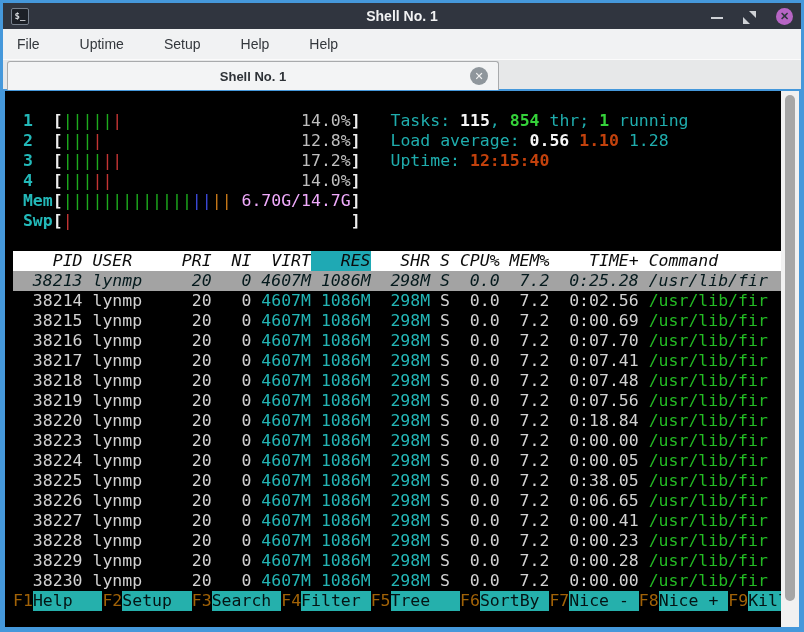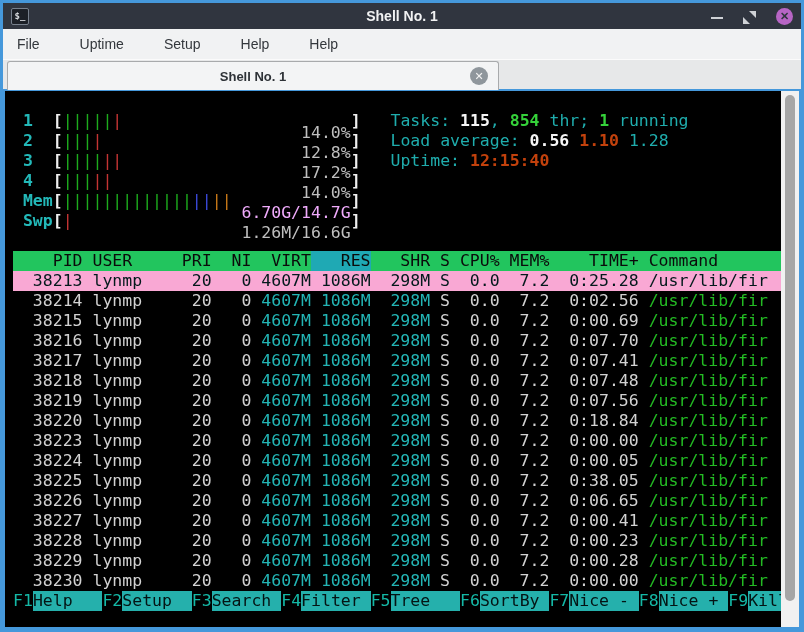--- a/index.html
+++ b/index.html
@@ -91,44 +91,44 @@
   .t-gray   { color:#bfbfbf; }
   .t-orange { color:#f0abfc; }
   .t-rowtext{ color:#d2d2d2; }
   .t-cyanval{ color:#23b5b5; }
   .t-green  { color:#23bb23; }
   .bracket  { color:#efefef; font-weight:bold; }
   
   .mlabel { display:inline-block; margin-left:1ch; width:3ch; color:#23b9b9; font-weight:bold; }
   .minner { display:inline-block; width:29ch; height:20px; position:relative; vertical-align:top; }
   .minner .bars { position:absolute; left:0; top:0; }
-  .minner .mval { position:absolute; right:0; top:12px; }
+  .minner .mval { position:absolute; right:0; top:0; }
   .bar.c-g { color:#1dab1d; } .bar.c-r { color:#c53434; }
   .bar.c-b { color:#3a49d6; } .bar.c-o { color:#c87818; }
   .infoblock { margin-left:3ch; }
   
   .f-pid  { display:inline-block; width:7ch;  text-align:right; }
   .f-user { display:inline-block; width:9ch;  text-align:left; margin-left:1ch; }
   .f-pri  { display:inline-block; width:3ch;  text-align:right; }
   .f-ni   { display:inline-block; width:4ch;  text-align:right; }
   .f-virt { display:inline-block; width:6ch;  text-align:right; }
   .f-res  { display:inline-block; width:6ch;  text-align:right; }
   .f-shr  { display:inline-block; width:6ch;  text-align:right; }
   .f-s    { display:inline-block; width:2ch;  text-align:right; }
   .f-cpu  { display:inline-block; width:5ch;  text-align:right; }
   .f-mem  { display:inline-block; width:5ch;  text-align:right; }
   .f-time { display:inline-block; width:9ch;  text-align:right; }
   .f-cmd  { margin-left:1ch; }
-  .thead { background:#22c55e; color:#0b0b0b; }
+  .thead { background:#ffffff; color:#0b0b0b;font-style:italic; }
   .thead span { color:#0b0b0b; }
   .thead .hdr-res { background:#1fa9b4; }
-  .prow.c-sel { background:#f9a8d4; }
+  .prow.c-sel { background:#a3a3a3;font-style:italic; }
   .prow.c-sel span { color:#04191c !important; }
   
-  .fbar .fkey-key { color:#14b8a6; }
+  .fbar .fkey-key { color:#a16207; }
   .fkey-label { display:inline-block; width:7ch; background:#25b0ac; color:#041414; }
 </style>
 </head>
 <body>
 
 <div class="window">
 
   <div class="titlebar">
     <div class="win-icon">$_</div>
     <div class="win-title">Shell No. 1</div>
@@ -168,21 +168,21 @@
       <pre><span class="mlabel">1</span><span class="bracket">[</span><span class="minner"><span class="bars"><span class="bar c-g">|</span><span class="bar c-g">|</span><span class="bar c-g">|</span><span class="bar c-g">|</span><span class="bar c-g">|</span><span class="bar c-r">|</span></span><span class="mval t-gray">14.0%</span></span><span class="bracket">]</span><span class="infoblock"><span class="t-cyan">Tasks: </span><span class="t-whiteb">115</span><span class="t-cyan">, </span><span class="t-greenb">854</span><span class="t-cyan"> thr; </span><span class="t-greenb">1</span><span class="t-cyan"> running</span></span></pre>
 
       <pre><span class="mlabel">2</span><span class="bracket">[</span><span class="minner"><span class="bars"><span class="bar c-g">|</span><span class="bar c-g">|</span><span class="bar c-g">|</span><span class="bar c-r">|</span></span><span class="mval t-gray">12.8%</span></span><span class="bracket">]</span><span class="infoblock"><span class="t-cyan">Load average: </span><span class="t-whiteb">0.56 </span><span class="t-cyanb">1.10 </span><span class="t-cyan">1.28</span></span></pre>
 
       <pre><span class="mlabel">3</span><span class="bracket">[</span><span class="minner"><span class="bars"><span class="bar c-g">|</span><span class="bar c-g">|</span><span class="bar c-g">|</span><span class="bar c-g">|</span><span class="bar c-r">|</span><span class="bar c-r">|</span></span><span class="mval t-gray">17.2%</span></span><span class="bracket">]</span><span class="infoblock"><span class="t-cyan">Uptime: </span><span class="t-cyanb">12:15:40</span></span></pre>
 
       <pre><span class="mlabel">4</span><span class="bracket">[</span><span class="minner"><span class="bars"><span class="bar c-g">|</span><span class="bar c-g">|</span><span class="bar c-g">|</span><span class="bar c-r">|</span><span class="bar c-r">|</span></span><span class="mval t-gray">14.0%</span></span><span class="bracket">]</span></pre>
 
       <pre><span class="mlabel">Mem</span><span class="bracket">[</span><span class="minner"><span class="bars"><span class="bar c-g">|</span><span class="bar c-g">|</span><span class="bar c-g">|</span><span class="bar c-g">|</span><span class="bar c-g">|</span><span class="bar c-g">|</span><span class="bar c-g">|</span><span class="bar c-g">|</span><span class="bar c-g">|</span><span class="bar c-g">|</span><span class="bar c-g">|</span><span class="bar c-g">|</span><span class="bar c-g">|</span><span class="bar c-b">|</span><span class="bar c-b">|</span><span class="bar c-o">|</span><span class="bar c-o">|</span></span><span class="mval t-orange">6.70G/14.7G</span></span><span class="bracket">]</span></pre>
 
-      <pre><span class="mlabel">Swp</span><span class="bracket">[</span><span class="minner"><span class="bars"><span class="bar c-r">|</span></span><span class="mval t-gray">1.26M/16.6G</span></span><span class="bracket">]</span></pre>
+      <pre><span class="mlabel">Swp</span><span class="bracket">[</span><span class="minner"><span class="bars"><span class="bar c-r">|</span></span></span><span class="bracket">]</span></pre>
 
       <pre> </pre>
 
       <pre class="thead"><span class="f-pid">PID</span><span class="f-user">USER</span><span class="f-pri">PRI</span><span class="f-ni">NI</span><span class="f-virt">VIRT</span><span class="f-res hdr-res">RES</span><span class="f-shr">SHR</span><span class="f-s">S</span><span class="f-cpu">CPU%</span><span class="f-mem">MEM%</span><span class="f-time">TIME+</span><span class="f-cmd">Command</span></pre>
 
       <div>
           <pre class="prow c-sel"><span class="f-pid t-rowtext">38213</span><span class="f-user t-rowtext">lynmp</span><span class="f-pri t-rowtext">20</span><span class="f-ni t-rowtext">0</span><span class="f-virt t-cyanval">4607M</span><span class="f-res t-cyanval">1086M</span><span class="f-shr t-cyanval">298M</span><span class="f-s t-rowtext">S</span><span class="f-cpu t-rowtext">0.0</span><span class="f-mem t-rowtext">7.2</span><span class="f-time t-rowtext">0:25.28</span><span class="f-cmd t-green">/usr/lib/fir</span></pre>
           <pre class="prow c-norm"><span class="f-pid t-rowtext">38214</span><span class="f-user t-rowtext">lynmp</span><span class="f-pri t-rowtext">20</span><span class="f-ni t-rowtext">0</span><span class="f-virt t-cyanval">4607M</span><span class="f-res t-cyanval">1086M</span><span class="f-shr t-cyanval">298M</span><span class="f-s t-rowtext">S</span><span class="f-cpu t-rowtext">0.0</span><span class="f-mem t-rowtext">7.2</span><span class="f-time t-rowtext">0:02.56</span><span class="f-cmd t-green">/usr/lib/fir</span></pre>
           <pre class="prow c-norm"><span class="f-pid t-rowtext">38215</span><span class="f-user t-rowtext">lynmp</span><span class="f-pri t-rowtext">20</span><span class="f-ni t-rowtext">0</span><span class="f-virt t-cyanval">4607M</span><span class="f-res t-cyanval">1086M</span><span class="f-shr t-cyanval">298M</span><span class="f-s t-rowtext">S</span><span class="f-cpu t-rowtext">0.0</span><span class="f-mem t-rowtext">7.2</span><span class="f-time t-rowtext">0:00.69</span><span class="f-cmd t-green">/usr/lib/fir</span></pre>
           <pre class="prow c-norm"><span class="f-pid t-rowtext">38216</span><span class="f-user t-rowtext">lynmp</span><span class="f-pri t-rowtext">20</span><span class="f-ni t-rowtext">0</span><span class="f-virt t-cyanval">4607M</span><span class="f-res t-cyanval">1086M</span><span class="f-shr t-cyanval">298M</span><span class="f-s t-rowtext">S</span><span class="f-cpu t-rowtext">0.0</span><span class="f-mem t-rowtext">7.2</span><span class="f-time t-rowtext">0:07.70</span><span class="f-cmd t-green">/usr/lib/fir</span></pre>

